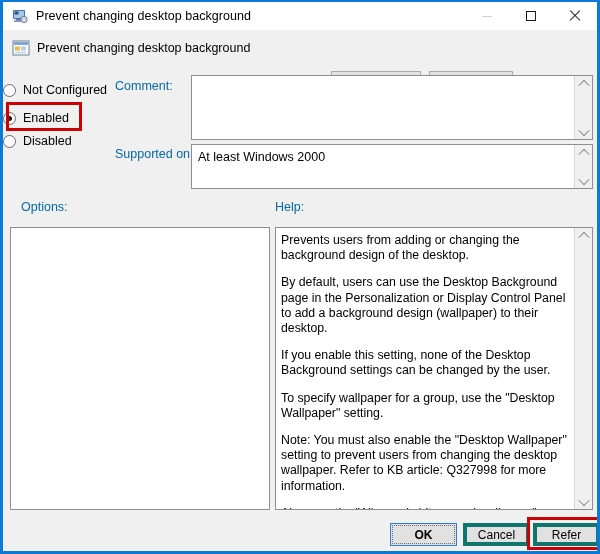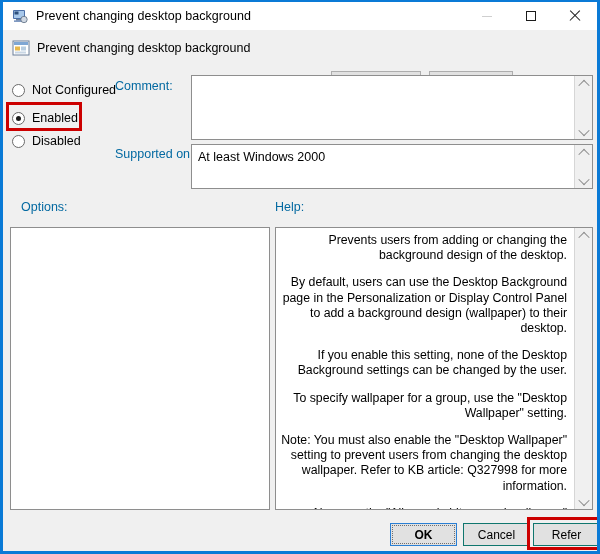--- a/index.html
+++ b/index.html
@@ -114,21 +114,21 @@
     padding: 0;
     box-sizing: border-box;
     cursor: default;
   }
   #btn-prev { left: 328px; width: 90px; }
   #btn-next { left: 426px; width: 84px; }
 
   
   .radio-row {
     position: absolute;
-    left: 9px;
+    left: 0;
     display: flex;
     align-items: center;
     height: 18px;
   }
   #radio-notconfigured { top: 79px; }
   #radio-enabled       { top: 107px; }
   #radio-disabled      { top: 130px; }
   .radio-circle {
     width: 13px; height: 13px;
     border-radius: 50%;
@@ -233,32 +233,31 @@
 
   
   .help-body {
     padding: 5px 7px 5px 5px;
     font-size: 12.3px;
     line-height: 15.2px;
     color: #000000;
   }
   .help-body p {
     margin: 0 0 12px 0;
-    text-align: right;
   }
   .help-body p:last-child { margin-bottom: 0; }
 
   
   .dlg-btn {
     position: absolute;
     top: 521px;
     width: 67px;
     height: 23px;
     background: #e1e1e1;
-    border: 1px solid #0f766e;
+    border: 4px solid #0f766e;
     font-family: "Liberation Sans", sans-serif;
     font-size: 12px;
     color: #000000;
     box-sizing: border-box;
     padding: 0;
     cursor: default;
   }
   #btn-ok     { left: 387px; border: 1px solid #2a7fd4; outline: 1px dotted #6f6f6f; outline-offset: -3px; font-weight: bold; }
   #btn-cancel { left: 460px; }
   #btn-apply  { left: 530px; }

